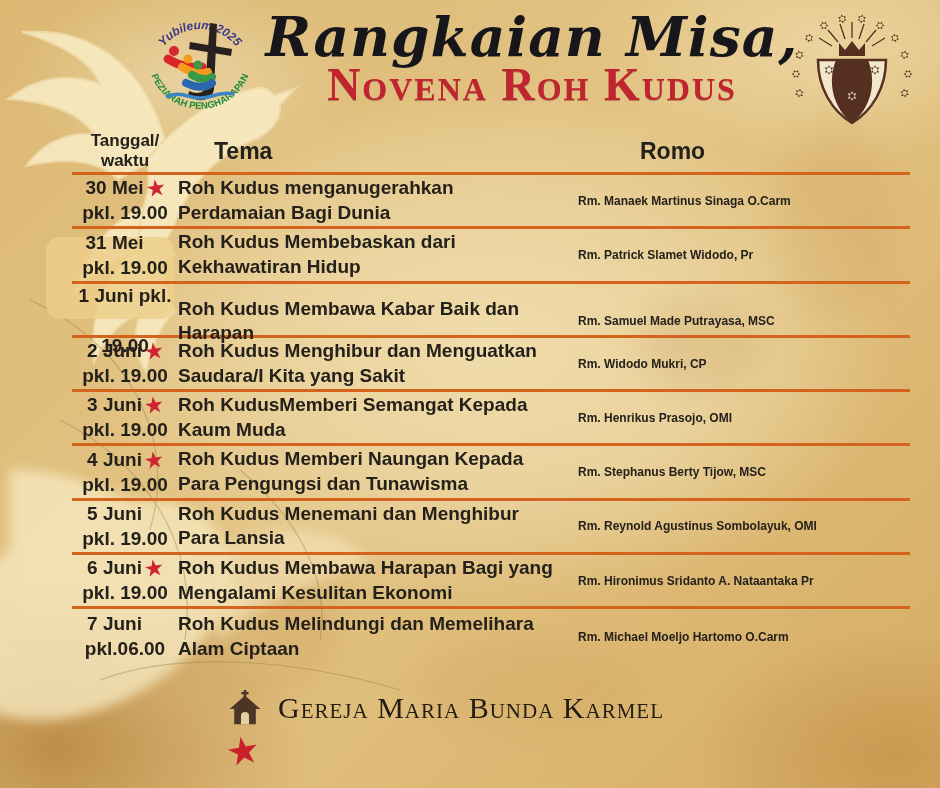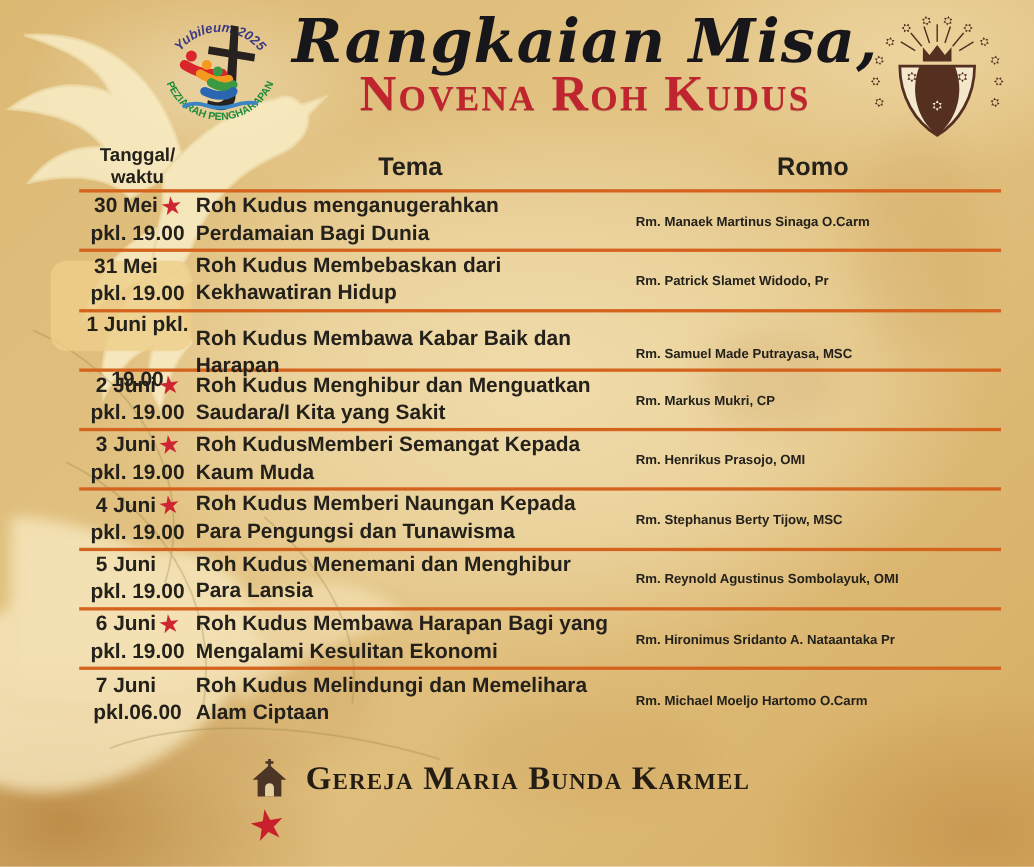--- a/index.html
+++ b/index.html
@@ -35,39 +35,39 @@
   }
   .title-red {
     font-family:Liberation Serif, serif; font-weight:700;
     font-variant:small-caps; font-size:46px; line-height:1.0; margin-top:-4px;
     color:#c0242e; letter-spacing:2px; text-shadow:0 1px 0 rgba(90,10,15,.35);
   }
 
   
   .schedule { position:absolute; left:72px; top:130px; width:838px; z-index:3; color:#24211b; }
   .t-header { display:grid; grid-template-columns:106px 390px 1fr; align-items:center;
-              height:45px; border-bottom:3px solid #d4631d; }
+              height:45px; border-bottom:3px solid #d4631d;gap:36px; }
   .t-header .c1 { text-align:center; font-weight:700; font-size:17px; line-height:1.15; }
-  .t-header .c2, .t-header .c3 { text-align:center; font-weight:700; font-size:23px; }
+  .t-header .c2, .t-header .c3 { font-weight:700; font-size:23px; }
   .t-row { display:grid; grid-template-columns:106px 390px 1fr; align-items:center;
            height:54.3px; border-bottom:3px solid #d4631d; }
   .t-row:last-child { border-bottom:none; }
   .cell-date { text-align:center; font-weight:700; font-size:19px; line-height:1.3; }
   .cell-date .star { color:#cd2531; font-size:20px; margin-left:3px; display:inline-block;
                      transform:rotate(-8deg); vertical-align:-1px; }
   .cell-tema { font-weight:700; font-size:19px; line-height:1.3; padding-right:4px; }
   .cell-romo { font-weight:700; font-size:12px; padding-left:10px; }
 
   .highlight-box { position:absolute; left:46px; top:237px; width:128px; height:82px;
                    background:rgba(238,206,138,.8); border-radius:14px; z-index:2; }
 
   
   .footer-church { position:absolute; left:226px; top:690px; display:flex; align-items:center;
                    gap:14px; z-index:3; }
-  .church-name { font-family:"Liberation Serif", serif; font-variant:small-caps; font-weight:700;
+  .church-name { font-family:"Liberation Serif", serif; font-variant:small-caps; font-weight:400;
                  font-size:30px; letter-spacing:1px; color:#241d13; }
   .footer-note { position:absolute; left:226px; top:728px; display:flex; align-items:flex-start;
                  gap:22px; z-index:3; }
   .big-star { color:#c9202c; font-size:38px; line-height:1; transform:rotate(-10deg); margin-top:4px; }
   .note-lines { font-family:"Liberation Serif", serif; font-weight:700; font-size:19.5px;
                 line-height:1.45; color:#241c12; white-space:pre-wrap; }
 </style>
 </head>
 <body>
 
@@ -221,21 +221,21 @@
       <div class="cell-tema">Roh Kudus Membawa Kabar Baik dan Harapan</div>
       <div class="cell-romo">Rm. Samuel Made Putrayasa, MSC</div>
     </div>
 
     <div class="t-row">
       <div class="cell-date">
         <div><span>2 Juni</span><span class="star">★</span></div>
         <div>pkl. 19.00</div>
       </div>
       <div class="cell-tema">Roh Kudus Menghibur dan Menguatkan Saudara/I Kita yang Sakit</div>
-      <div class="cell-romo">Rm. Markus Mukri, CP</div>
+      <div class="cell-romo">Rm. Widodo Mukri, CP</div>
     </div>
 
     <div class="t-row">
       <div class="cell-date">
         <div><span>3 Juni</span><span class="star">★</span></div>
         <div>pkl. 19.00</div>
       </div>
       <div class="cell-tema">Roh KudusMemberi Semangat Kepada Kaum Muda</div>
       <div class="cell-romo">Rm. Henrikus Prasojo, OMI</div>
     </div>

